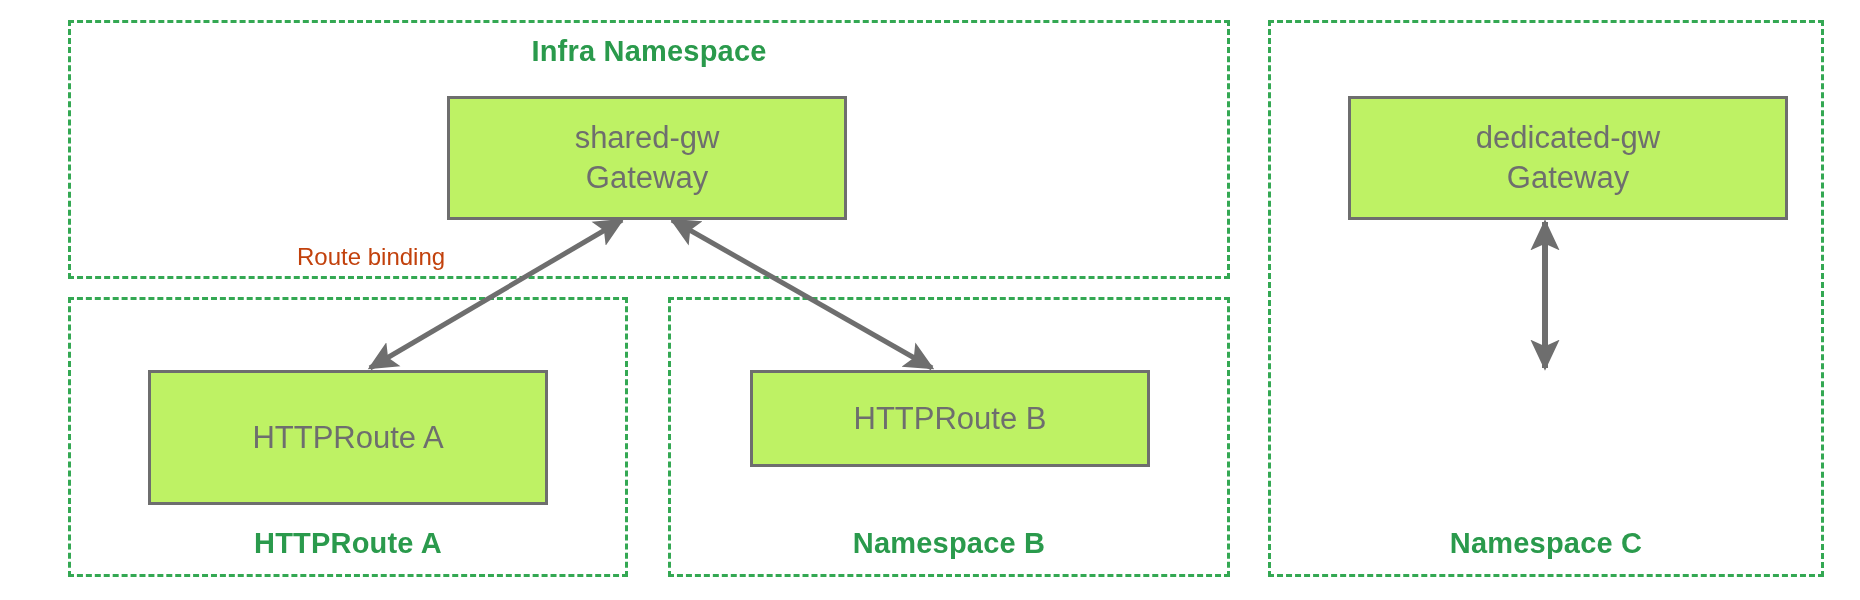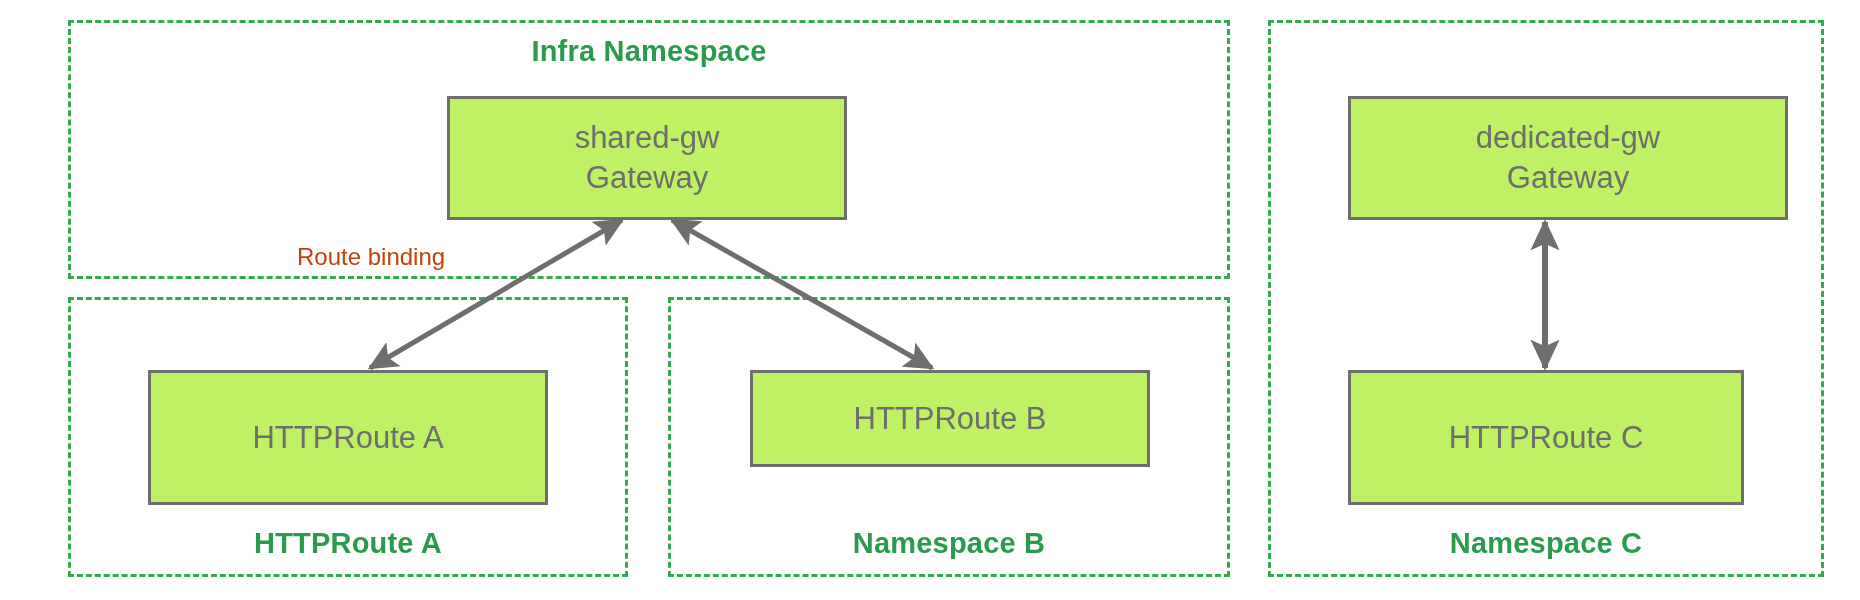--- a/index.html
+++ b/index.html
@@ -127,19 +127,16 @@
   </div>
 
   <div class="node" style="left:148px; top:370px; width:400px; height:135px;">
     <span class="node-text">HTTPRoute A</span>
   </div>
 
   <div class="node" style="left:750px; top:370px; width:400px; height:97px;">
     <span class="node-text">HTTPRoute B</span>
   </div>
 
-  <div class="node" style="left:1348px; top:370px; width:396px; height:135px;">
-    <span class="node-text">HTTPRoute C</span>
-  </div>
 
   <div class="edge-label" style="left:297px; top:243px;">Route binding</div>
 
 </div>
 
 </body></html>

